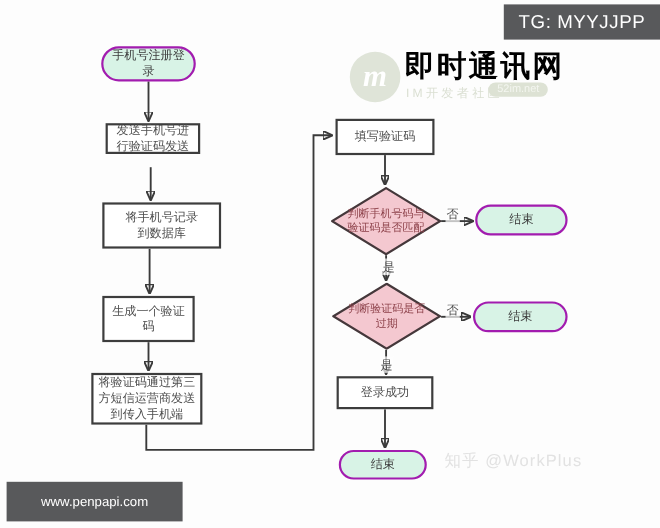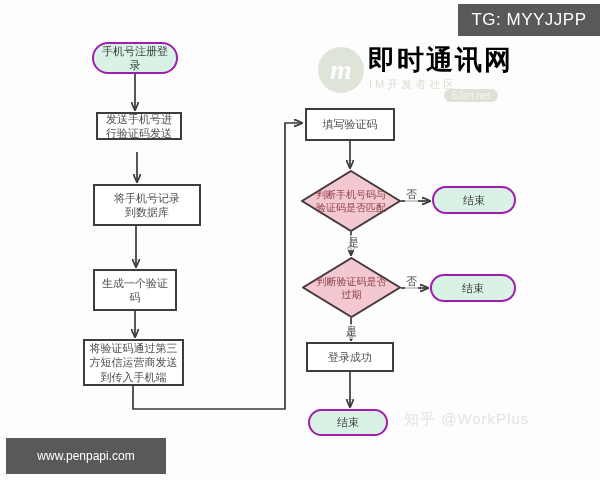--- a/index.html
+++ b/index.html
@@ -19,21 +19,21 @@
   .wm-logo-circle{
     left:318px;top:47px;width:46px;height:46px;border-radius:50%;
     background:#dfe4d8;display:flex;align-items:center;justify-content:center;
     color:#ffffff;font-style:italic;font-weight:bold;font-size:28px;
     font-family:"Liberation Serif","DejaVu Serif",serif;
   }
   .wm-sitename{left:368px;top:42px;font-size:27px;font-weight:bold;letter-spacing:2px;color:#000000;}
   .wm-tagline{left:369px;top:77px;font-size:11px;letter-spacing:3px;color:#dadfd2;}
   .wm-badge{
     left:444px;top:75px;font-size:10px;color:#f4f6f0;background:#dde2d4;
-    border-radius:8px;padding:1px 8px;margin-top:14px;
+    border-radius:8px;padding:1px 8px;
   }
   .wm-zhihu{left:404px;top:410px;font-size:15px;color:#e2e2e2;letter-spacing:1px;}
   
   .node{position:absolute;display:flex;align-items:center;justify-content:center;
         text-align:center;box-sizing:border-box;}
   .label{white-space:pre-line;line-height:1.3;}
   .terminator{
     background:#d8f3e6;border:2px solid #a21caf;border-radius:16px;
     font-size:11px;color:#3c3c3c;
   }

